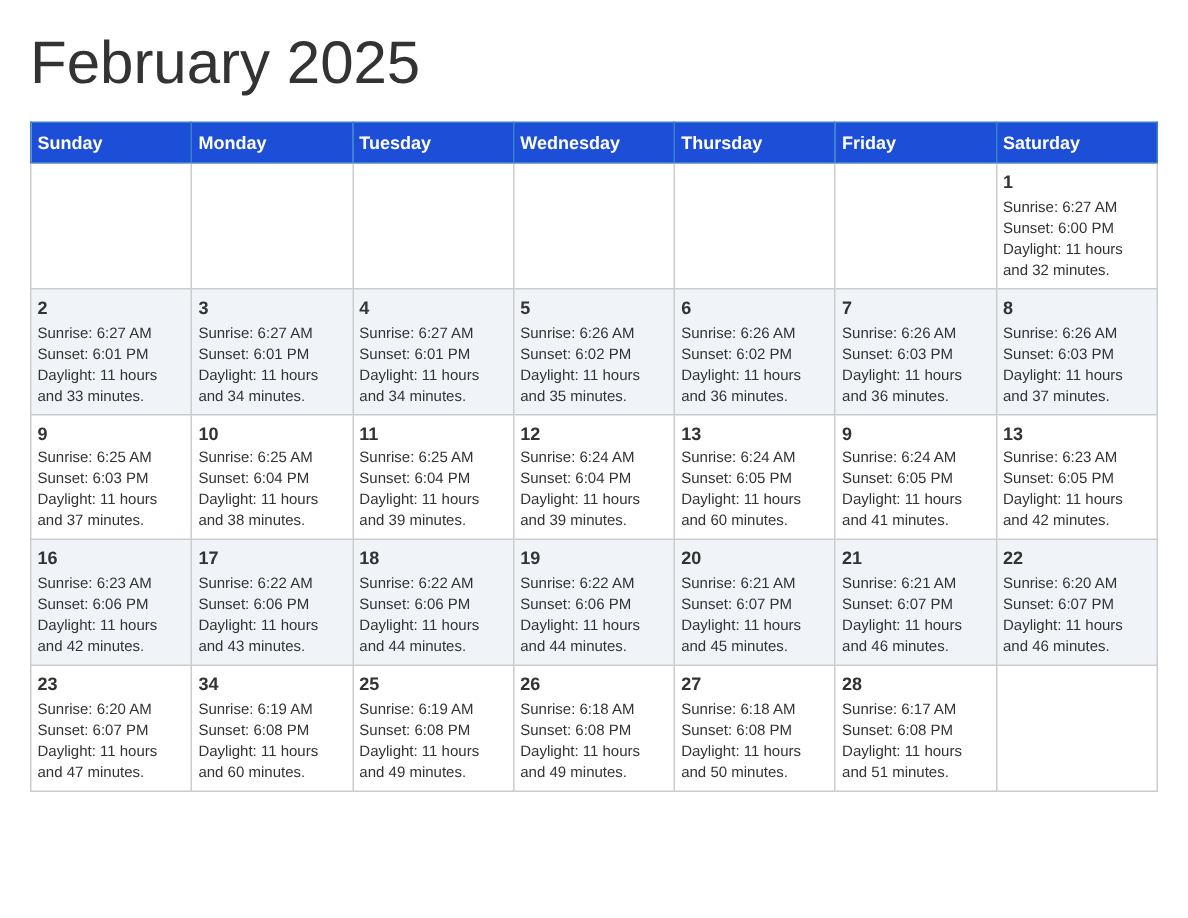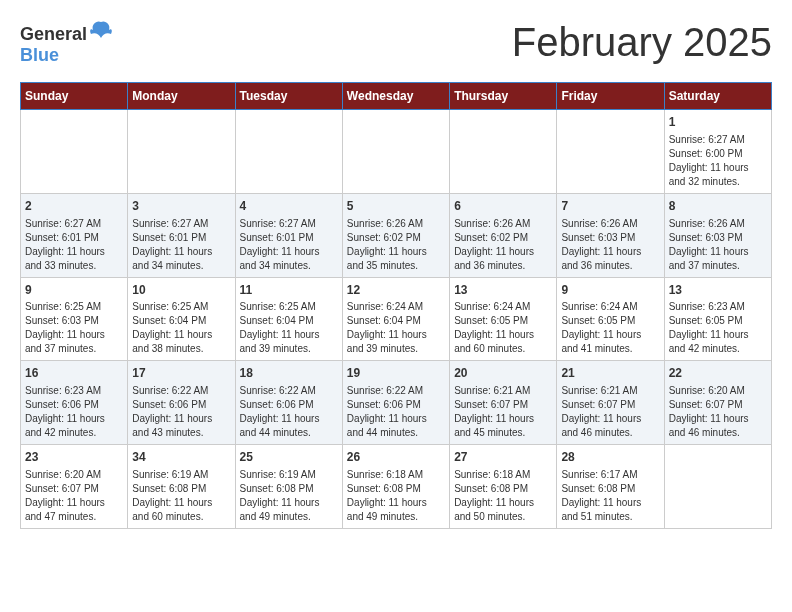--- a/index.html
+++ b/index.html
@@ -37,21 +37,21 @@
     .calendar-subtitle {
       font-size: 16px;
       color: #555;
     }
     table {
       width: 100%;
       border-collapse: collapse;
       font-size: 11px;
     }
     thead tr th {
-      background-color: #7f1d1d;
+      background-color: #1d4ed8;
       color: #fff;
       padding: 6px 4px;
       text-align: left;
       font-size: 12px;
       font-weight: bold;
       border: 1px solid #3a80c9;
     }
     tbody tr td {
       vertical-align: top;
       padding: 4px;
@@ -78,29 +78,20 @@
       background-color: #fff;
     }
     tbody tr:nth-child(even) td {
       background-color: #f0f4f8;
     }
   </style>
 </head>
 <body>
 
 <div class="header-section">
-  <div class="logo">
-    <div>
-      <span style="font-size:18px;font-weight:bold;color:#333;">General</span><svg class="logo-icon" viewBox="0 0 24 20">
-          <path d="M12 2 C16 0 22 4 20 10 C22 8 24 10 22 14 C18 12 14 14 12 18 C10 14 6 12 2 14 C0 10 2 8 4 10 C2 4 8 0 12 2Z" fill="#4a90d9"></path>
-        </svg>
-      <br>
-      <span style="font-size:18px;font-weight:bold;color:#4a90d9;">Blue</span>
-    </div>
-  </div>
   <div class="title-section">
     <div class="calendar-title">February 2025</div>
   </div>
 </div>
 
 <table>
   <thead>
     <tr>
       <th>Sunday</th>
       <th>Monday</th>

